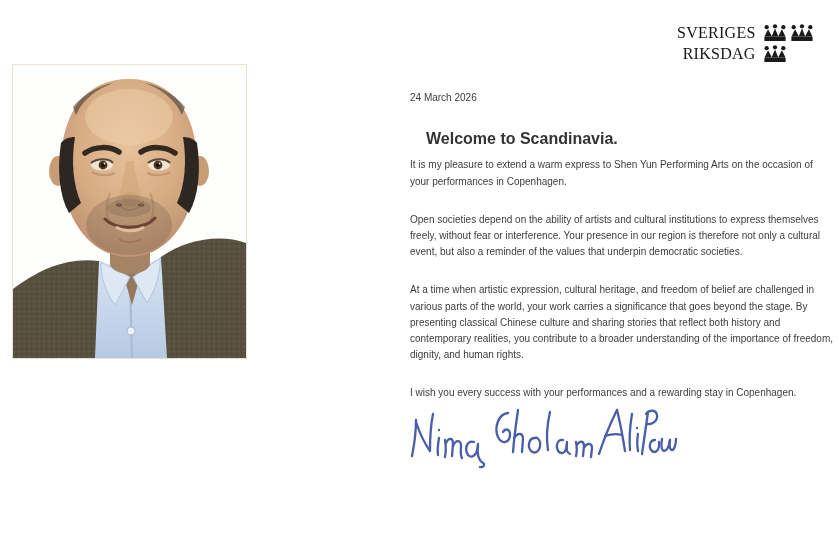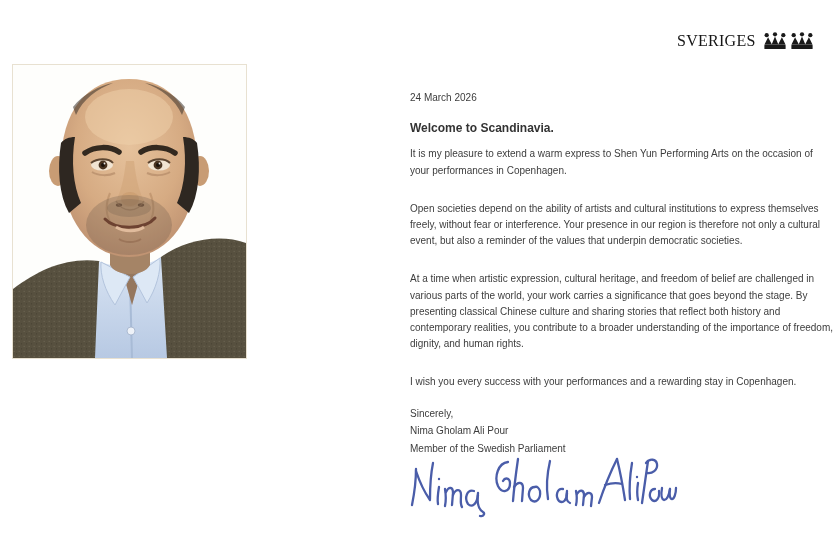--- a/index.html
+++ b/index.html
@@ -5,34 +5,34 @@
   html,body{margin:0;padding:0;background:#ffffff;}
   #page{position:relative;width:840px;height:560px;background:#ffffff;overflow:hidden;
         font-family:"Liberation Sans",sans-serif;}
 
   
   .photo-frame{position:absolute;left:12px;top:64px;width:233px;height:293px;
                border:1px solid #e8e1d1;background:#fefefc;box-sizing:content-box;}
   .photo-frame svg{display:block;}
 
   
-  .letterhead{position:absolute;top:30px;right:25px;color:#161616;}
+  .letterhead{position:absolute;top:22px;right:25px;color:#161616;}
   .logo-row{display:flex;justify-content:flex-end;align-items:center;gap:7px;height:21px;}
   .logo-text{font-family:"Liberation Serif",serif;font-size:17px;letter-spacing:.3px;
              color:#161616;transform:scaleX(.94);transform-origin:right center;}
   .crowns{width:52px;display:flex;gap:3px;align-items:center;}
   .crown{width:24px;height:18px;flex:none;}
 
   
   .letter{position:absolute;left:410px;top:90px;width:430px;
           font-size:10px;line-height:16.2px;color:#3d3d3d;}
-  .letter .date{margin:0 0 14px;}
-  .letter h1{font-size:12px;line-height:16.2px;font-weight:bold;color:#333;margin:0 0 10px;}
+  .letter .date{margin:0 0 25px;}
+  .letter h1{font-size:16px;line-height:16.2px;font-weight:bold;color:#333;margin:0 16px 10px;}
   .letter p{margin:0 0 22px;white-space:pre;}
-  .letter p.last-para{margin-bottom:14px;}
+  .letter p.last-para{margin-bottom:6px;}
   .closing div{line-height:17.5px;}
   .signature-wrap{margin:-2px 0 0 -2px;}
 </style>
 </head>
 <body>
 
 <div id="page">
 
   <div class="photo-frame">
     <svg width="233" height="293" viewBox="0 0 233 293">
@@ -136,42 +136,51 @@
           <g fill="#1a1a1a">
             <circle cx="4" cy="3.2" r="2.3"></circle>
               <circle cx="13" cy="2.2" r="2.3"></circle>
               <circle cx="22" cy="3.2" r="2.3"></circle>
             <path d="M1.5,13.5 L5.5,5.5 L9.5,13 L13,4.5 L16.5,13 L20.5,5.5 L24.5,13.5 Z"></path>
             <rect x="1.5" y="13.8" width="23" height="4.4" rx="0.6"></rect>
           </g>
         </svg>
       </span>
     </div>
+    <div class="logo-row">
+      <span class="logo-text">RIKSDAG</span>
+      <span class="crowns">
+        <svg class="crown" viewBox="0 0 26 19">
+          <g fill="#1a1a1a">
+            <circle cx="4" cy="3.2" r="2.3"></circle>
+              <circle cx="13" cy="2.2" r="2.3"></circle>
+              <circle cx="22" cy="3.2" r="2.3"></circle>
+            <path d="M1.5,13.5 L5.5,5.5 L9.5,13 L13,4.5 L16.5,13 L20.5,5.5 L24.5,13.5 Z"></path>
+            <rect x="1.5" y="13.8" width="23" height="4.4" rx="0.6"></rect>
+          </g>
+        </svg>
+      </span>
+    </div>
   </div>
 
   <div class="letter">
     <div class="date">24 March 2026</div>
     <h1>Welcome to Scandinavia.</h1>
     <p>It is my pleasure to extend a warm express to Shen Yun Performing Arts on the occasion of
 your performances in Copenhagen.</p>
     <p>Open societies depend on the ability of artists and cultural institutions to express themselves
 freely, without fear or interference. Your presence in our region is therefore not only a cultural
 event, but also a reminder of the values that underpin democratic societies.</p>
     <p>At a time when artistic expression, cultural heritage, and freedom of belief are challenged in
 various parts of the world, your work carries a significance that goes beyond the stage. By
 presenting classical Chinese culture and sharing stories that reflect both history and
 contemporary realities, you contribute to a broader understanding of the importance of freedom,
 dignity, and human rights.</p>
     <p class="last-para">I wish you every success with your performances and a rewarding stay in Copenhagen.</p>
 
-    <div class="closing">
-      <div>Sincerely,</div>
-      <div>Nima Gholam Ali Pour</div>
-      <div>Member of the Swedish Parliament</div>
-    </div>
 
     <div class="signature-wrap">
       <svg width="270" height="68" viewBox="0 0 270 68">
         <g fill="none" stroke="#4a5da9" stroke-width="2.3" stroke-linecap="round" stroke-linejoin="round">
 
           <path d="M8,14 C8,26 6,40 4,50"></path>
           <path d="M8,16 C12,28 17,38 22,45"></path>
           <path d="M22,44 C22,32 23,18 25,8"></path>
           <circle cx="31" cy="24" r="1.2" fill="#4a5da9" stroke="none"></circle>
           <path d="M31,32 C30,38 29,44 30,49"></path>

